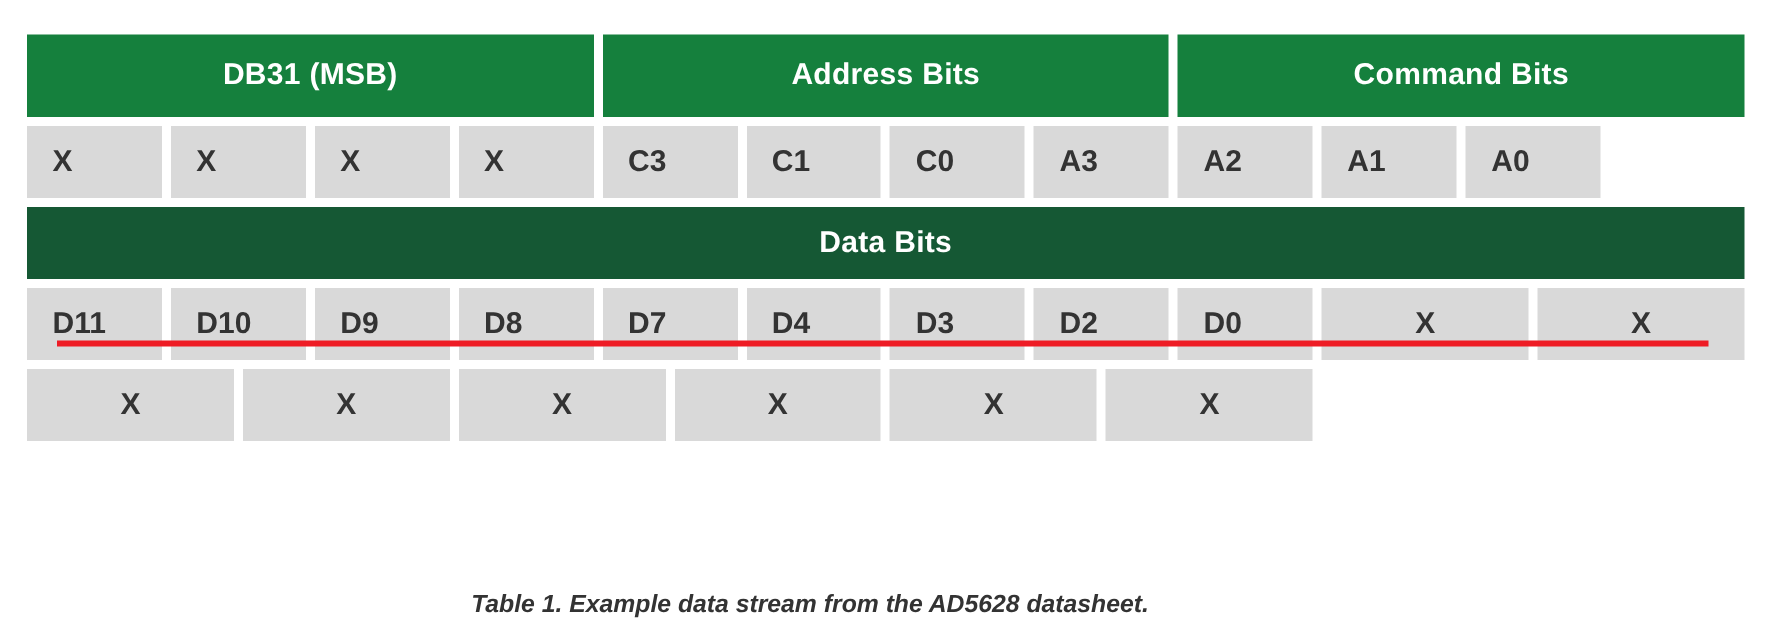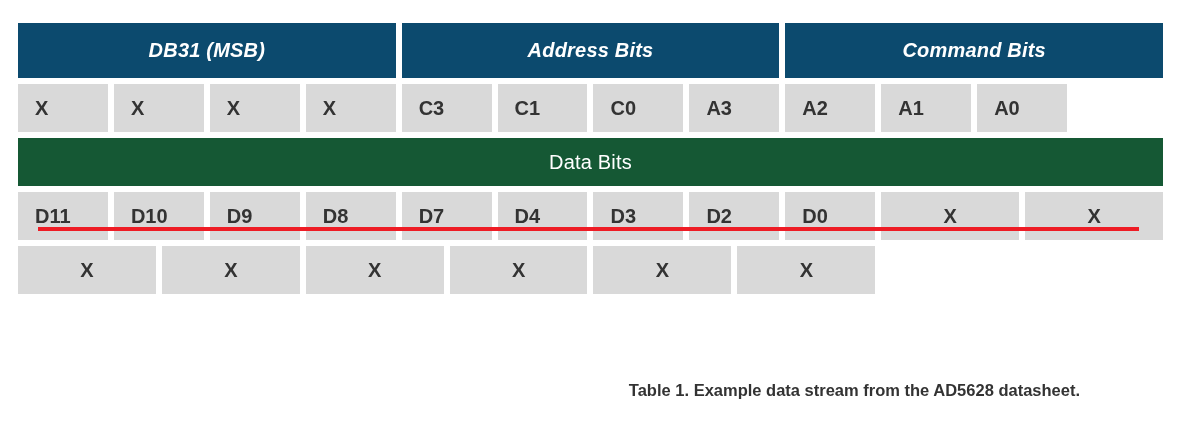--- a/index.html
+++ b/index.html
@@ -21,35 +21,34 @@
     top: 23px;
     width: 1145px;
     display: grid;
     grid-template-columns: repeat(24, 1fr);
     grid-template-rows: 55px 48px 48px 48px 48px 48px;
     column-gap: 6px;
     row-gap: 6px;
   }
   .gh {
     grid-column: span 8;
-    background: #0c4a6e;
+    background: #15803d;
     color: #ffffff;
     font-weight: bold;
     font-size: 20px;
     display: flex;
     align-items: center;
     justify-content: center;
     letter-spacing: 0.2px;
-    font-style: italic;
   }
   .gh-full {
     grid-column: span 24;
     background: #155834;
     color: #ffffff;
-    font-weight: normal;
+    font-weight: bold;
     font-size: 20px;
     display: flex;
     align-items: center;
     justify-content: center;
     letter-spacing: 0.2px;
   }
   .cell {
     grid-column: span 2;
     background: #d9d9d9;
     color: #333333;
@@ -76,23 +75,24 @@
     left: 38px;
     top: 227px;
     width: 1101px;
     height: 4px;
     background: #ee1c25;
     z-index: 5;
   }
   .caption {
     position: absolute;
     left: 0;
-    top: 381px;
+    top: 394px;
     width: 1080px;
-    text-align: right;
+    text-align: center;
+    font-style: italic;
     font-weight: bold;
     font-size: 16.5px;
     color: #333333;
   }
 </style>
 </head>
 <body>
 
 <div class="page">
 

